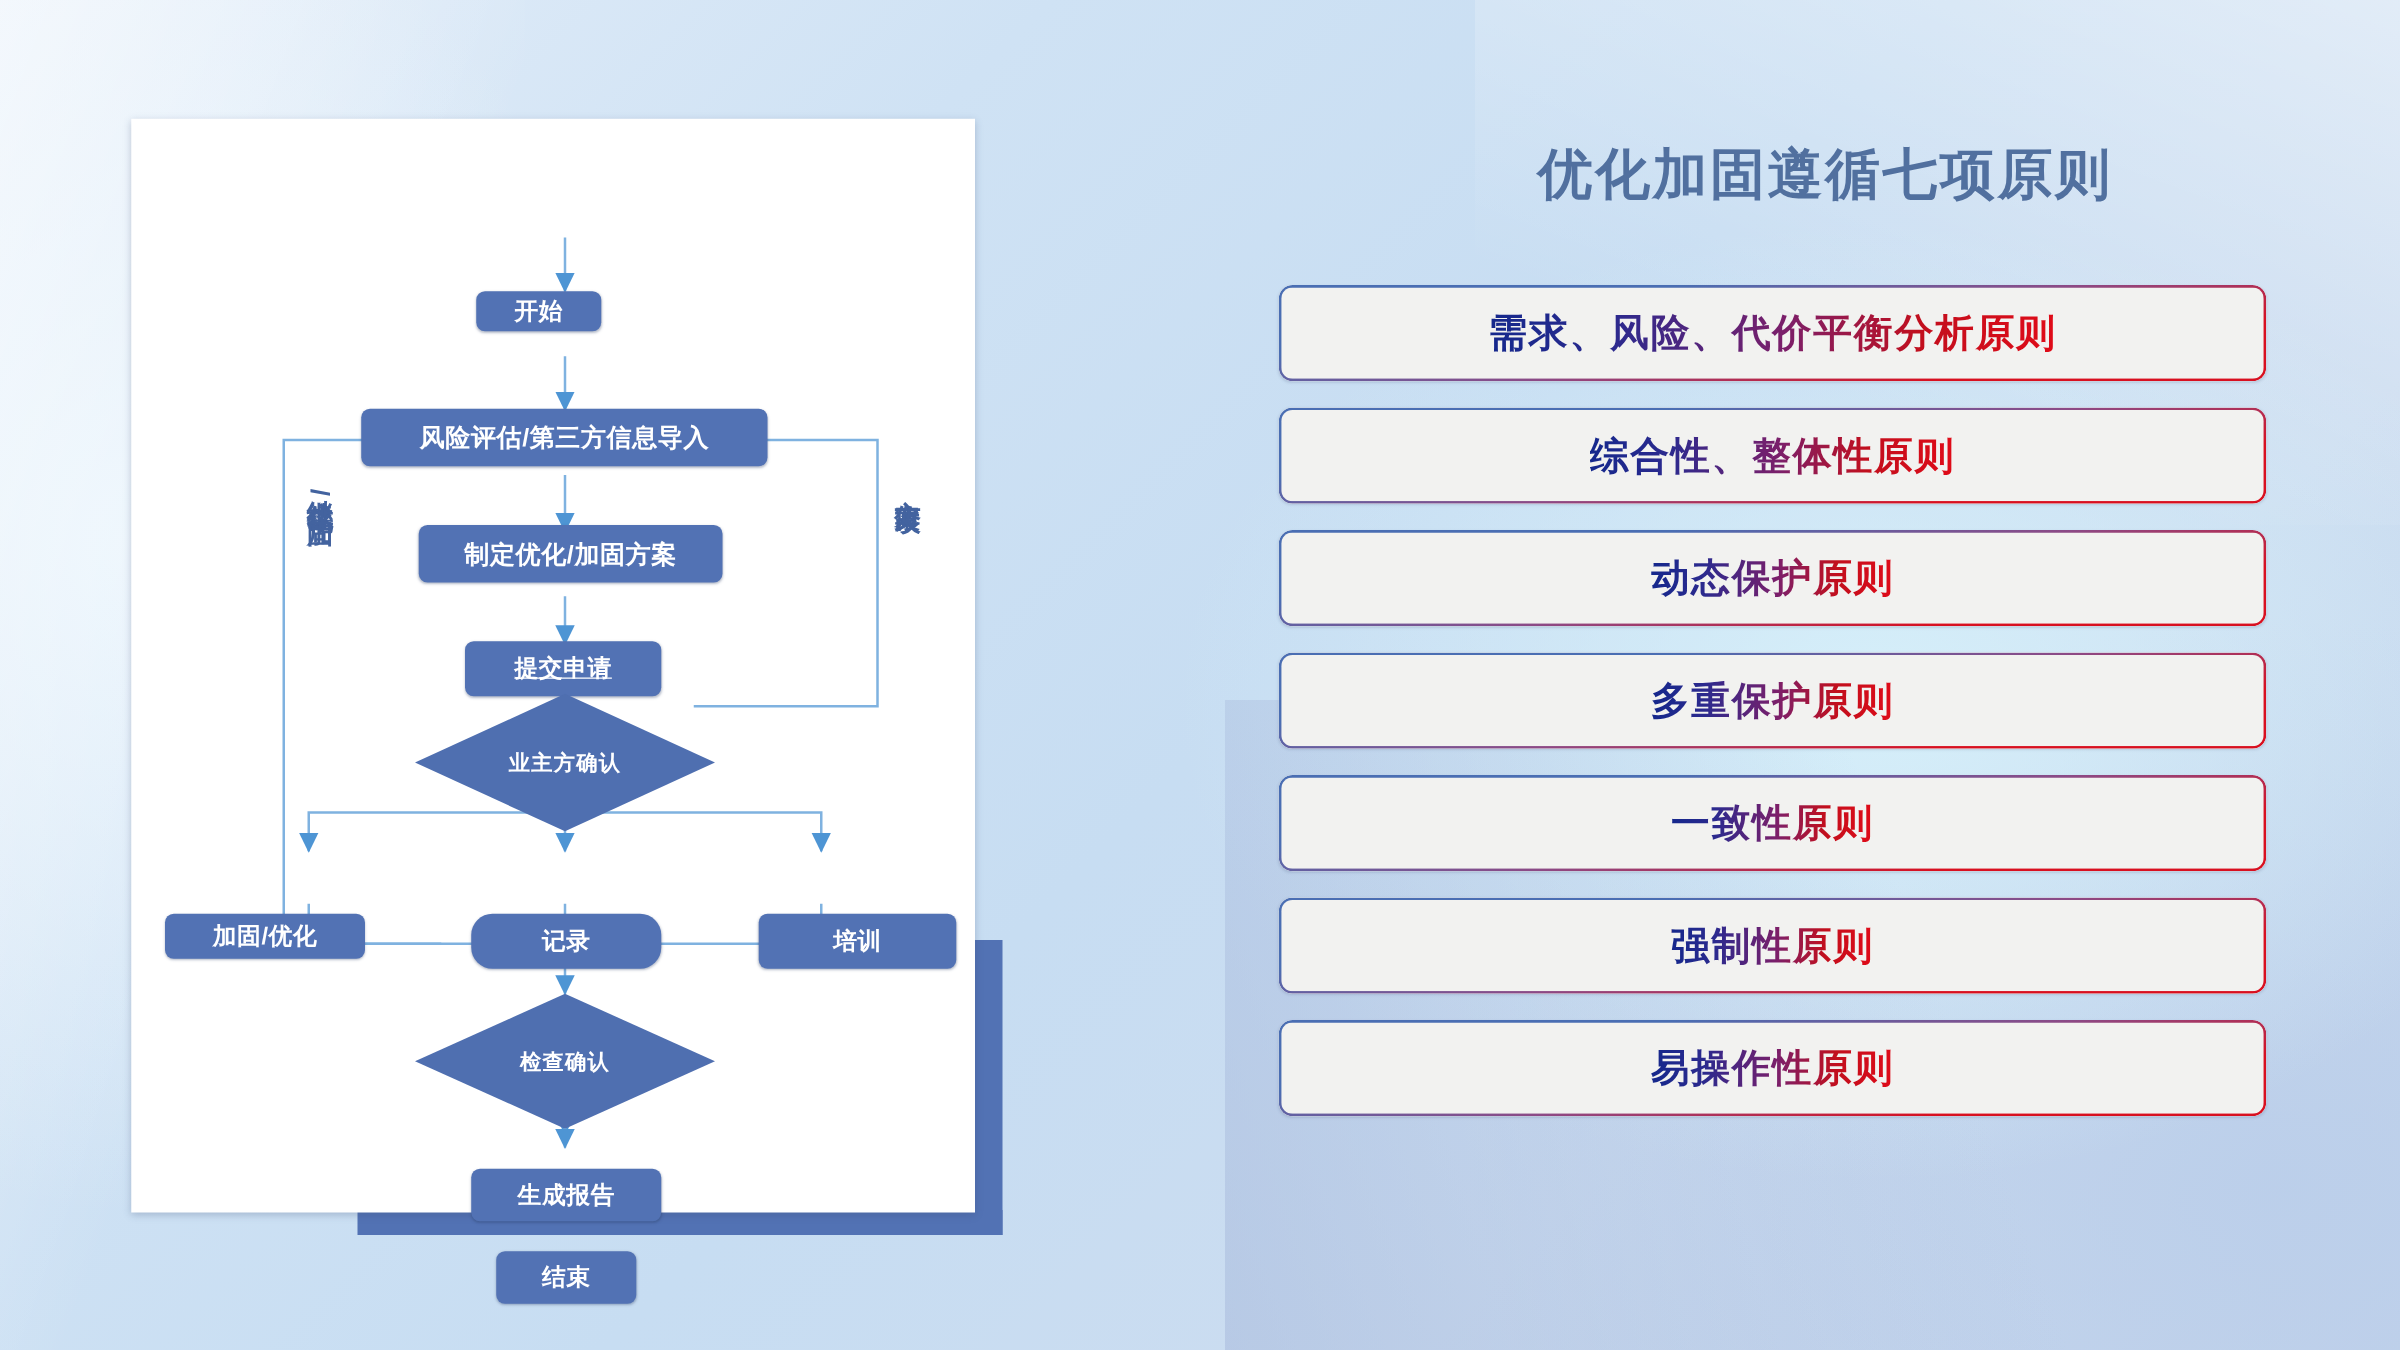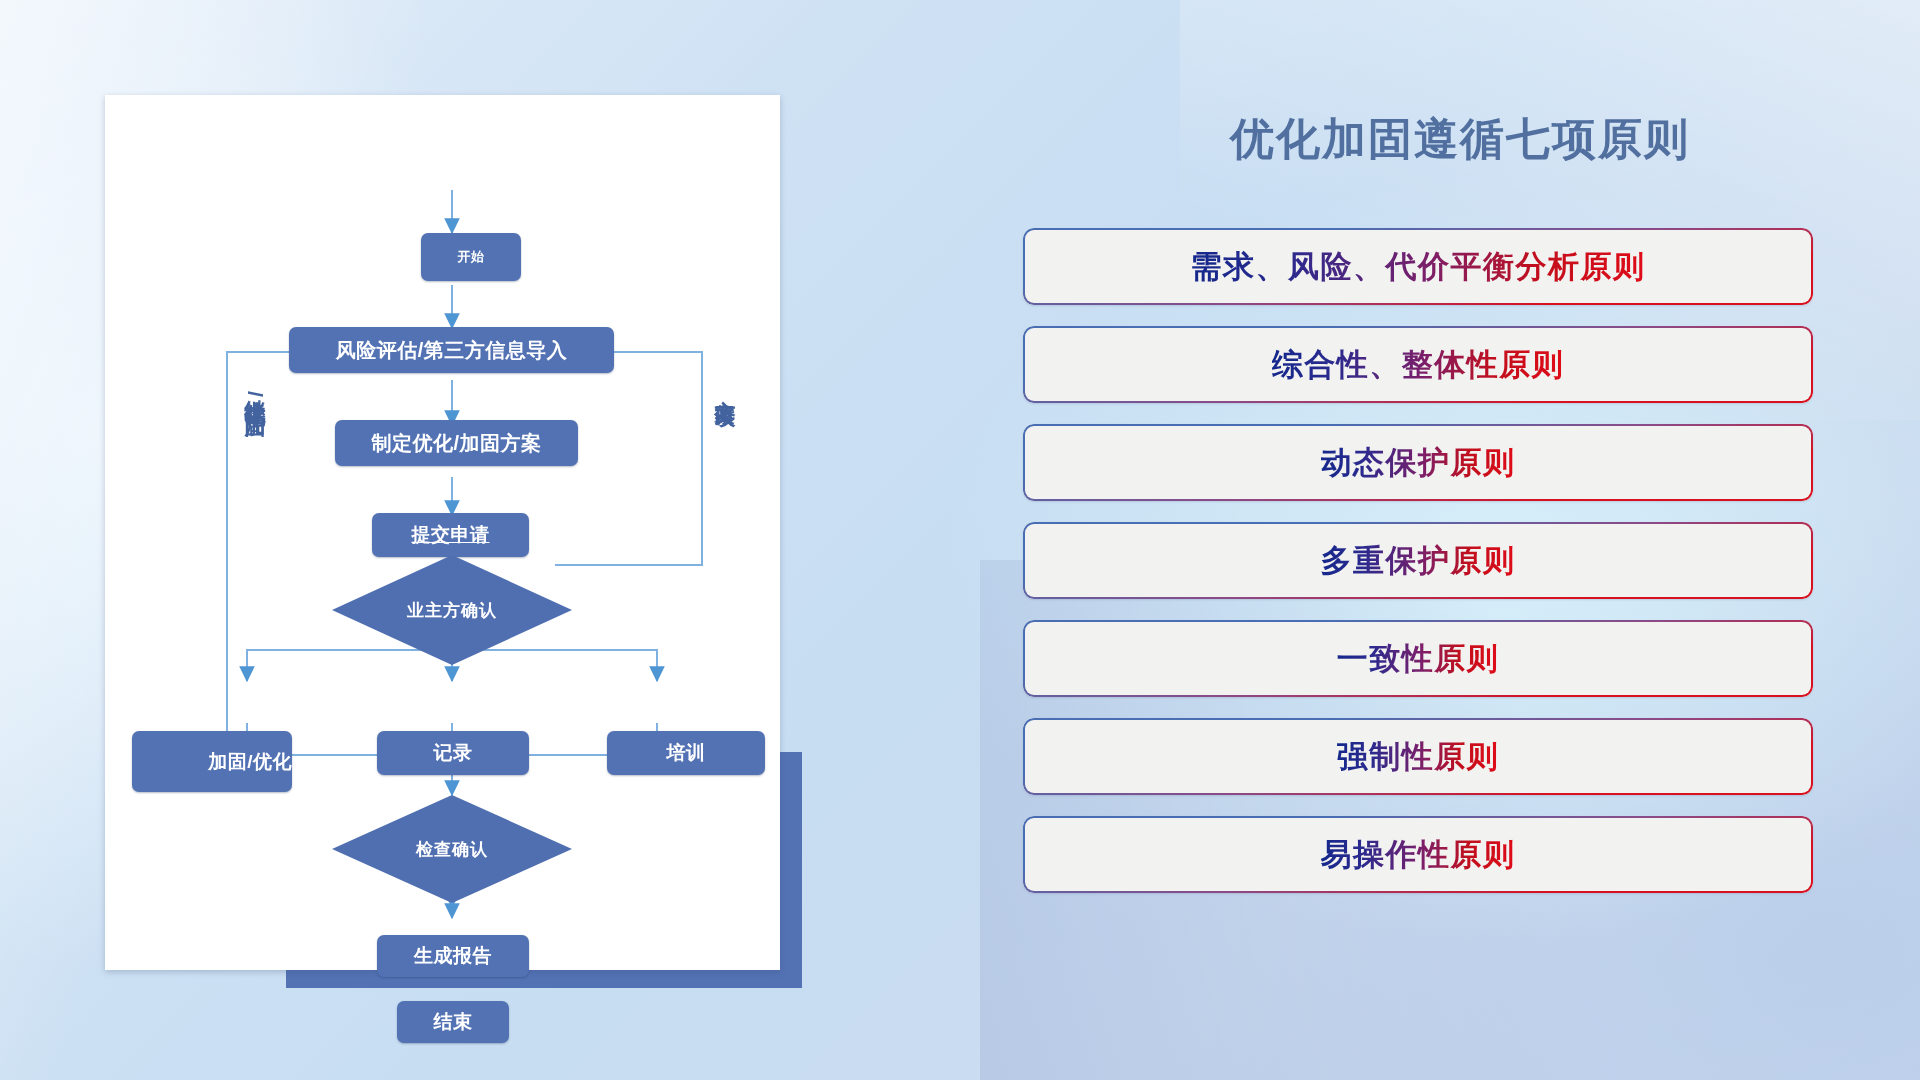--- a/index.html
+++ b/index.html
@@ -139,21 +139,21 @@
       <line x1="347" y1="759" x2="347" y2="800" marker-end="url(#ah)"></line>
     </g>
   </svg>
 
   <svg width="675" height="875" style="position:absolute;left:0;top:0;">
     <g stroke="#7fb2e0" stroke-width="2" fill="none">
       <line x1="347" y1="790" x2="347" y2="823" marker-end="url(#ah)"></line>
     </g>
   </svg>
 
-  <div class="node" style="left:276px;top:138px;width:100px;height:48px;font-size:13px;margin-left:40px;">
+  <div class="node" style="left:276px;top:138px;width:100px;height:32px;font-size:19px;">
     <span>开始</span>
   </div>
 
   <div class="node" style="left:184px;top:232px;width:325px;height:46px;font-size:20px;">
     <span>风险评估/第三方信息导入</span>
   </div>
 
   <div class="node" style="left:230px;top:325px;width:243px;height:46px;font-size:20px;">
     <span>制定优化/加固方案</span>
   </div>
@@ -163,25 +163,25 @@
   </div>
 
   <div style="position:absolute;left:227px;top:460px;width:240px;height:110px;">
     <svg width="240" height="110" style="position:absolute;left:0;top:0;">
       <polygon points="120,0 240,55 120,110 0,55" fill="#4f6fb0"></polygon>
     </svg>
     <div style="position:absolute;inset:0;display:flex;align-items:center;justify-content:center;
                 color:#fff;font-weight:bold;font-size:17px;letter-spacing:1px;">业主方确认</div>
   </div>
 
-  <div class="node" style="left:27px;top:636px;width:160px;height:61px;font-size:19px;justify-content:flex-end;">
+  <div class="node" style="left:27px;top:636px;width:160px;height:36px;font-size:19px;">
     <span>加固/优化</span>
   </div>
 
-  <div class="node" style="left:272px;top:636px;width:152px;height:44px;font-size:19px;">
+  <div class="node" style="left:272px;top:636px;width:152px;height:44px;font-size:19px;border-radius:17px;">
     <span>记录</span>
   </div>
 
   <div class="node" style="left:502px;top:636px;width:158px;height:44px;font-size:19px;">
     <span>培训</span>
   </div>
 
   <div style="position:absolute;left:227px;top:700px;width:240px;height:108px;">
     <svg width="240" height="108" style="position:absolute;left:0;top:0;">
       <polygon points="120,0 240,54 120,108 0,54" fill="#4f6fb0"></polygon>

